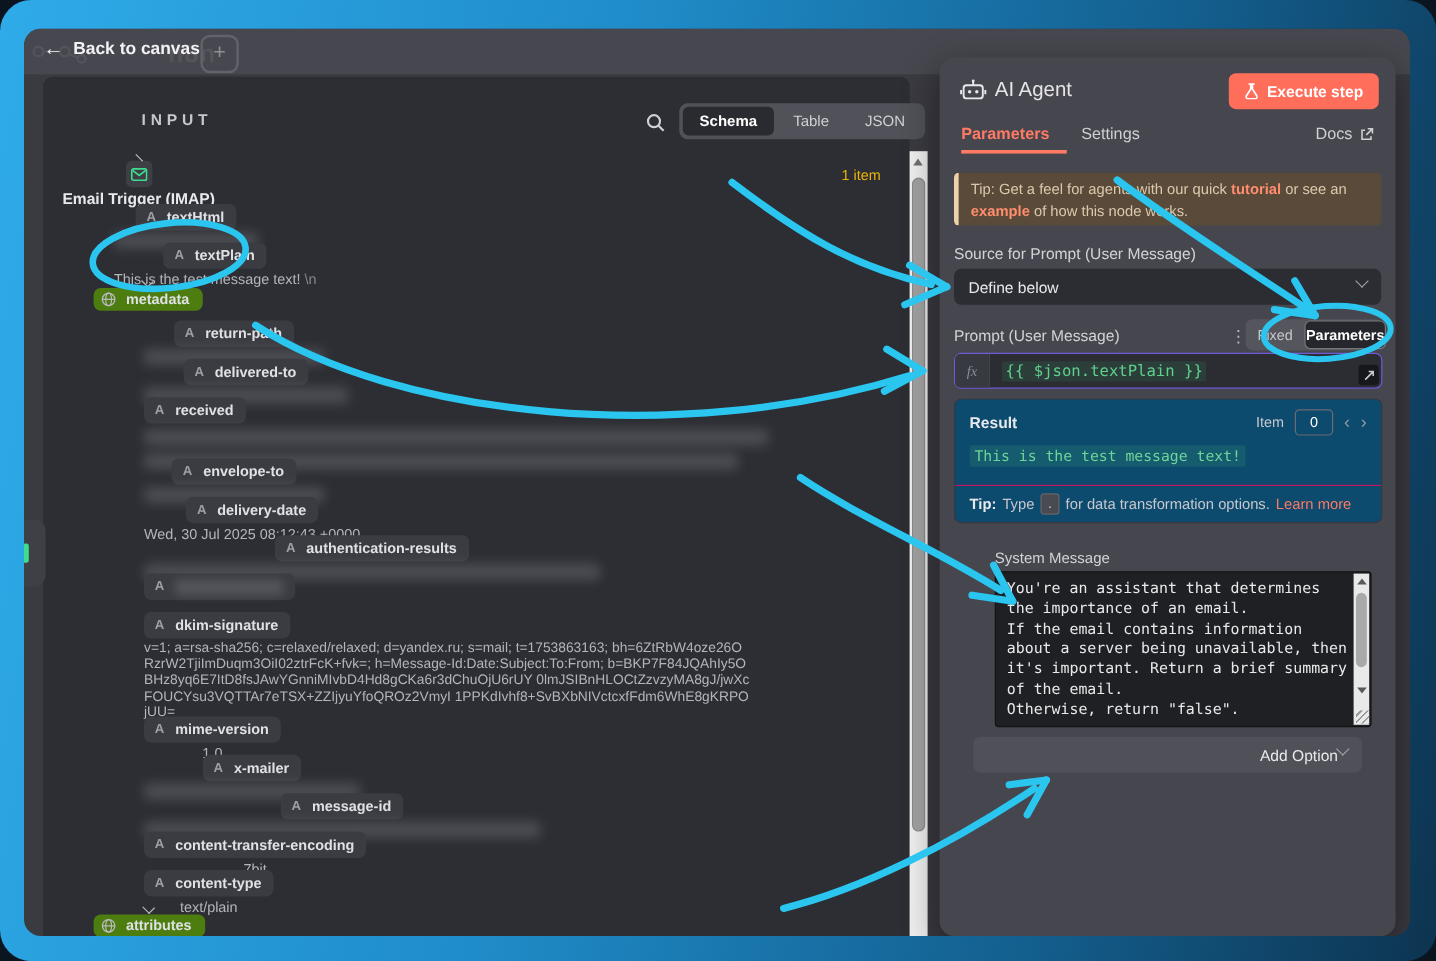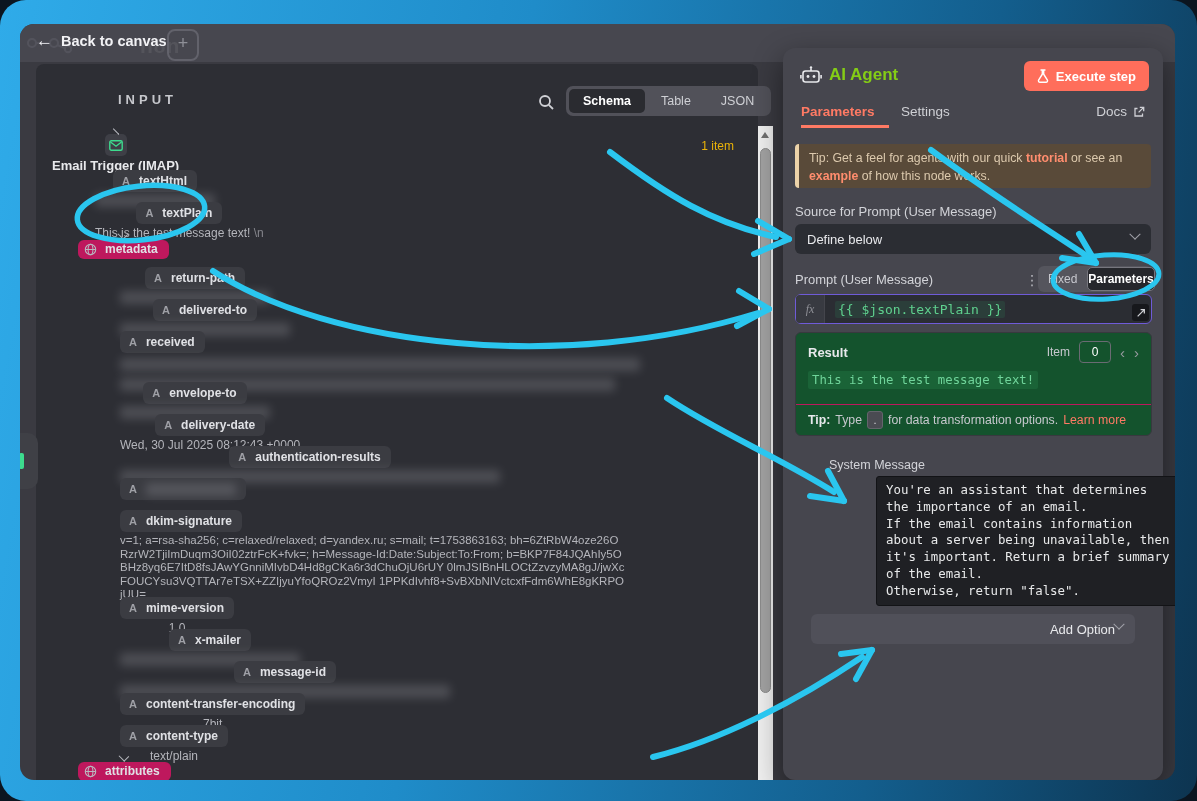--- a/index.html
+++ b/index.html
@@ -37,21 +37,21 @@
   .trow.topalign{align-items:flex-start;}
   .chev{display:inline-block;width:7px;height:7px;border-right:1.8px solid #b9bac0;
         border-bottom:1.8px solid #b9bac0;transform:rotate(45deg);margin-top:-4px;cursor:pointer;}
   .tile{width:22px;height:22px;background:#3e3f46;border-radius:5px;display:flex;
         align-items:center;justify-content:center;flex:0 0 auto;}
   .rootlabel{color:#e8e9ec;font-size:13px;font-weight:bold;}
   .pill{background:#3b3c42;border-radius:6px;height:22px;display:inline-flex;
         align-items:center;gap:9px;padding:0 10px 0 9px;cursor:grab;flex:0 0 auto;}
   .ptype{color:#9fa0a6;font-size:11px;font-weight:bold;}
   .pkey{color:#e0e1e5;font-size:12px;font-weight:bold;}
-  .gpill{background:#be185d;border-radius:6px;height:24px;display:inline-flex;
+  .gpill{background:#4d7c0f;border-radius:6px;height:24px;display:inline-flex;
          align-items:center;gap:8px;padding:0 11px 0 6px;cursor:grab;}
   .val{color:#b4b5bb;font-size:12px;white-space:nowrap;}
   .dim{color:#85868c;}
   .blurbar{height:13px;background:#6e6f75;opacity:.5;border-radius:3px;filter:blur(5px);flex:0 0 auto;}
   .blurstack{display:flex;flex-direction:column;gap:7px;margin-top:3px;}
   .longval{color:#b4b5bb;font-size:11.5px;line-height:13.6px;width:505px;
            word-break:break-all;white-space:normal;}
   
   .stub{position:absolute;left:0;top:409px;width:18px;height:56px;background:#3f4046;
         border-radius:0 10px 10px 0;}
@@ -60,21 +60,21 @@
   
   .pagescroll{position:absolute;left:738px;top:102px;width:15px;height:654px;background:#efefef;}
   .pagescroll .up{position:absolute;left:3px;top:6px;width:0;height:0;
                   border-left:4.5px solid transparent;border-right:4.5px solid transparent;
                   border-bottom:6px solid #707070;}
   .pagescroll .thumb{position:absolute;left:2px;top:22px;width:11px;height:545px;
                      background:#a2a2a2;border:1px solid #8b8b8b;border-radius:6px;box-sizing:border-box;}
   
   .dialog{position:absolute;left:763px;top:24px;width:380px;height:732px;background:#46464e;
           border-radius:12px;box-shadow:0 10px 30px rgba(0,0,0,.45);}
-  .dlg-title{position:absolute;left:46px;top:17px;color:#84cc16;font-size:17px;font-weight:bold;}
+  .dlg-title{position:absolute;left:46px;top:17px;color:#e5e5e5;font-size:17px;font-weight:normal;}
   .roboico{position:absolute;left:16px;top:17px;}
   .exec{position:absolute;right:14px;top:13px;height:30px;background:#ff6e5b;border-radius:6px;
         display:flex;align-items:center;gap:7px;padding:0 13px;color:#ffffff;font-size:13px;
         font-weight:bold;cursor:pointer;}
   .dlg-tab-params{position:absolute;left:18px;top:56px;color:#ff7a64;font-size:13.5px;
                   font-weight:bold;cursor:pointer;}
   .dlg-tab-underline{position:absolute;left:18px;top:77px;width:88px;height:2.5px;background:#ff7a64;}
   .dlg-tab-settings{position:absolute;left:118px;top:56px;color:#cfd0d5;font-size:13.5px;cursor:pointer;}
   .dlg-docs{position:absolute;right:18px;top:56px;color:#cfd0d5;font-size:13.5px;cursor:pointer;
             display:flex;align-items:center;gap:6px;}
@@ -98,38 +98,38 @@
            background:#2b2d33;border:1.5px solid #6f5bd8;border-radius:6px;display:flex;align-items:stretch;}
   .fxseg{width:28px;background:#383a41;border-right:1px solid #44454c;border-radius:4px 0 0 4px;
          display:flex;align-items:center;justify-content:center;color:#8e8f96;
          font-style:italic;font-size:12px;font-family:"Liberation Serif",serif;}
   .exprcode{display:flex;align-items:center;padding:0 10px;font-family:"DejaVu Sans Mono",monospace;
             font-size:13px;color:#5fd08e;}
   .exprcode span{background:rgba(46,160,103,.15);padding:1px 3px;border-radius:2px;}
   .expand{position:absolute;right:2px;bottom:2px;width:17px;height:17px;background:#17181c;
           border-radius:3px;display:flex;align-items:center;justify-content:center;cursor:pointer;}
   .resultbox{position:absolute;left:12px;top:284px;width:357px;height:104px;box-sizing:border-box;
-             background:#14532d;border:1px solid #38393f;border-radius:6px;}
+             background:#0c4a6e;border:1px solid #38393f;border-radius:6px;}
   .res-head{display:flex;align-items:center;padding:8px 12px 0 12px;}
   .res-label{color:#e8e9ec;font-size:13px;font-weight:bold;}
   .res-right{margin-left:auto;display:flex;align-items:center;gap:9px;color:#c7c8ce;font-size:12px;}
   .itembox{min-width:22px;height:20px;border:1px solid #6a6b73;border-radius:4px;color:#ffffff;
            display:flex;align-items:center;justify-content:center;font-size:12px;padding:0 4px;}
   .pagech{color:#9a9ba1;font-size:15px;cursor:pointer;}
   .res-val{margin:8px 12px;display:inline-block;font-family:"DejaVu Sans Mono",monospace;
            font-size:12.3px;color:#6fd49a;background:rgba(63,185,115,.16);padding:2px 4px;border-radius:2px;}
   .res-tip{position:absolute;left:0;right:0;bottom:0;height:30px;border-top:1px solid #be185d;
            display:flex;align-items:center;gap:5px;padding:0 12px;color:#c7c8ce;font-size:12.3px;}
   .res-tip b{color:#e8e9ec;}
   .keycap{display:inline-flex;width:14px;height:16px;background:#4a4b52;border:1px solid #64656c;
           border-radius:3px;align-items:center;justify-content:center;color:#d8d9dd;font-size:11px;}
   .learnmore{color:#ff7a64;cursor:pointer;}
   .sysarea{position:absolute;left:46px;top:428px;width:314px;height:130px;box-sizing:border-box;
            background:#1f2024;border:1px solid #121316;border-radius:3px;
-           padding:5px 18px 5px 9px;overflow:hidden;margin-left:47px;}
+           padding:5px 18px 5px 9px;overflow:hidden;}
   .systext{font-family:"DejaVu Sans Mono",monospace;font-size:12.4px;line-height:16.8px;
            color:#e8e9ea;white-space:pre-wrap;}
   .tascroll{position:absolute;right:1px;top:1px;bottom:1px;width:13px;background:#e9e9e9;}
   .tascroll .up,.tascroll .down{position:absolute;left:2.5px;width:0;height:0;
      border-left:4px solid transparent;border-right:4px solid transparent;}
   .tascroll .up{top:4px;border-bottom:5.5px solid #5a5a5a;}
   .tascroll .down{bottom:26px;border-top:5.5px solid #5a5a5a;}
   .tascroll .thumb{position:absolute;left:2px;top:16px;width:9px;height:62px;background:#a9a9a9;border-radius:5px;}
   .resize{position:absolute;right:1px;bottom:2px;width:11px;height:11px;
           background:repeating-linear-gradient(135deg,transparent 0 2.5px,#9a9a9a 2.5px 4px);}

